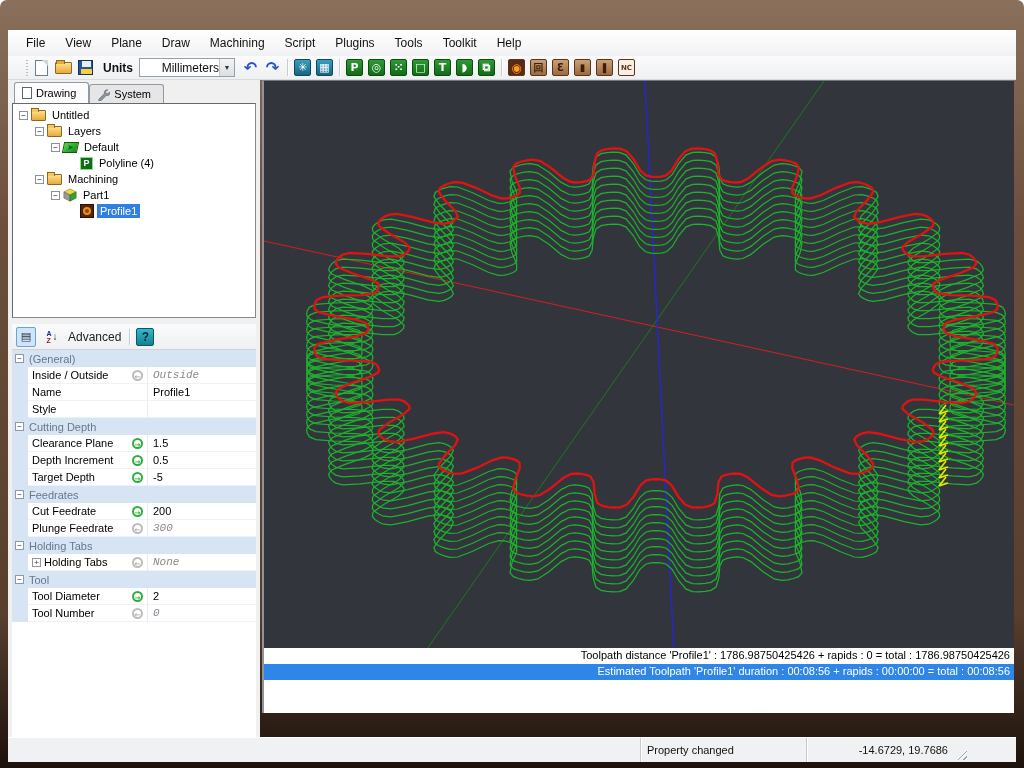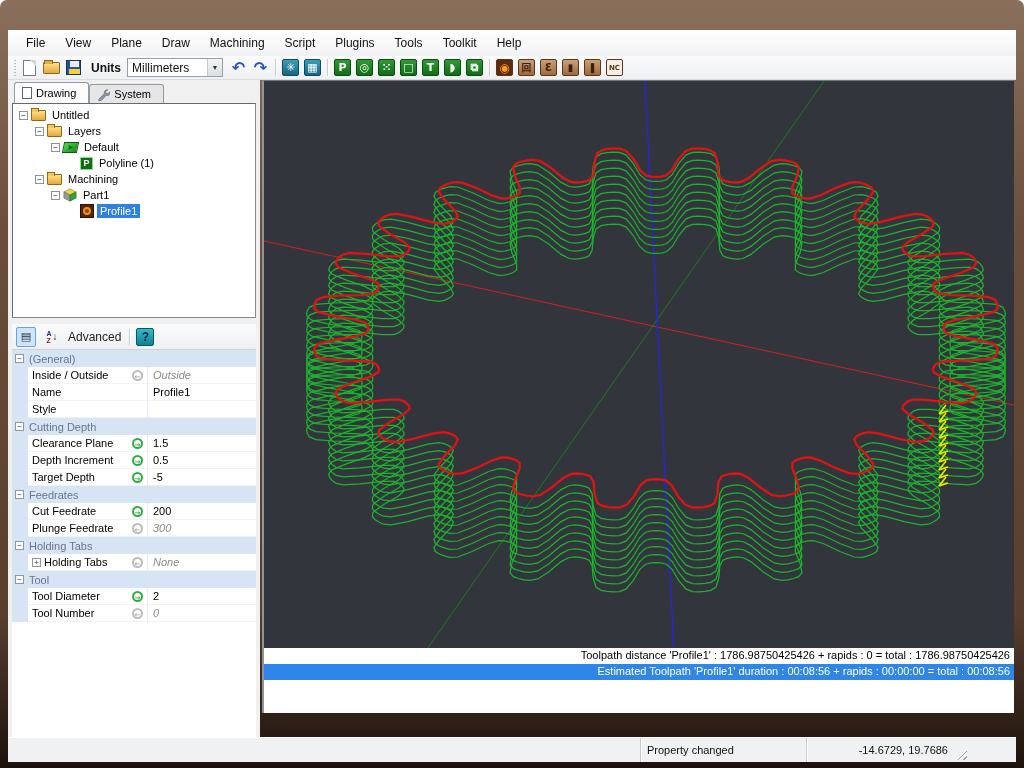--- a/index.html
+++ b/index.html
@@ -24,21 +24,21 @@
     background:linear-gradient(180deg,#efe6da,#c0a890 45%,#97816a); color:#fff; font-size:10px;
     border-right:1px solid #4a392b; text-shadow:0 1px 1px rgba(0,0,0,.5); cursor:default; }
   .capbtn.close { width:41px; border-right:none; background:linear-gradient(180deg,#f3b8a4,#d8664a 45%,#a33420); font-size:11px; }
   
   #menubar { position:absolute; left:8px; top:30px; width:1008px; height:26px;
     background:linear-gradient(180deg,#ffffff,#f1f2f4); display:flex; align-items:center; padding-left:8px; }
   .menu-item { padding:4px 10px; font-size:12px; color:#111; }
   
   #toolbar { position:absolute; left:8px; top:56px; width:1008px; height:24px;
     background:linear-gradient(180deg,#fbfbfc,#eef0f2); border-bottom:1px solid #d9dbde;
-    display:flex; align-items:center; padding-left:4px; }
+    display:flex; align-items:center; padding-left:16px;text-align:right; }
   .grip { width:4px; height:16px; margin:0 4px 0 2px;
     background:repeating-linear-gradient(180deg,#b9bdc2 0 1px,transparent 1px 3px); width:2px; }
   .tbsep { width:1px; height:17px; background:#c9cccf; margin:0 5px; box-shadow:1px 0 0 #fff; }
   .tbgroup { display:flex; align-items:center; gap:3px; }
   .tbtn { width:19px; height:19px; display:flex; align-items:center; justify-content:center; border-radius:2px; }
   .gicon { width:17px; height:17px; display:flex; align-items:center; justify-content:center;
     font-family:"DejaVu Sans",sans-serif; font-size:11px; font-weight:bold; border-radius:2px; }
   .ic-draw { background:linear-gradient(180deg,#2f9b34,#116b16); color:#fff; border:1px solid #0a4d0e; }
   .ic-view { background:linear-gradient(180deg,#3a9ec0,#17657f); color:#fff; border:1px solid #0e4a5e; }
   .ic-mach { background:linear-gradient(180deg,#caa077,#9c6a3e); color:#3a1d0a; border:1px solid #5e3416; font-size:10px; }
@@ -102,21 +102,21 @@
   .pcat .minus { width:9px; height:9px; border:1px solid #8c9aa8; background:#fff; font-size:8px; line-height:7px; text-align:center; color:#333; margin:0 5px 0 3px; flex:none; }
   .prow { height:17px; display:flex; align-items:center; border-bottom:1px solid #eef3fa; font-size:11px; }
   .prow .gutter { width:16px; height:17px; background:#d7e4f4; flex:none; }
   .prow .plabel { width:100px; padding-left:4px; color:#000; display:flex; align-items:center; gap:3px; flex:none; }
   .plusbox { width:9px; height:9px; border:1px solid #8c9aa8; background:#fff; font-size:8px; line-height:7px; text-align:center; color:#333; flex:none; }
   .prow .pind { width:20px; display:flex; align-items:center; justify-content:center; flex:none; border-right:1px solid #e4ecf7; height:17px; }
   .ind { width:11px; height:11px; border-radius:50%; font-size:7px; line-height:10px; text-align:center; font-weight:bold; font-family:"DejaVu Sans",sans-serif; }
   .ind.set { border:2px solid #2fae3e; color:#2fae3e; background:#fff; }
   .ind.default { border:2px solid #bcbcbc; color:#a8a8a8; background:#fff; }
   .prow .pval { padding-left:5px; color:#000; }
-  .prow .pval.default { color:#8a8a8a; font-style:italic; }
+  .prow .pval.default { color:#8a8a8a; font-style:italic;font-family:Liberation Mono, monospace; }
   
   #viewport { position:absolute; left:262px; top:80px; width:752px; height:592px; background:#33353d;
     border-left:2px solid #8f949b; border-top:1px solid #73777e; }
   #viewport svg { display:block; width:100%; height:100%; }
   
   #messages { position:absolute; left:262px; top:648px; width:752px; height:65px; background:#fff; border-left:2px solid #8f949b;text-align:right; }
   .msg { height:16px; line-height:15px; font-size:11px; color:#000; padding:0 4px; white-space:nowrap; overflow:hidden; }
   .msg.sel { background:#2f86e8; color:#fff; }
   
   #statusbar { position:absolute; left:8px; top:737px; width:1008px; height:25px; background:#f0f1f2;
@@ -255,21 +255,21 @@
           <span class="tree-label">Layers</span>
         </div>
         <div class="tree-row" style="padding-left: 38px;">
           <span class="expander">−</span>
           <span class="t-layer">➤</span>
           <span class="tree-label">Default</span>
         </div>
         <div class="tree-row" style="padding-left: 54px;">
           <span class="exp-spacer"></span>
           <span class="t-poly">P</span>
-          <span class="tree-label">Polyline (1)</span>
+          <span class="tree-label">Polyline (4)</span>
         </div>
         <div class="tree-row" style="padding-left: 22px;">
           <span class="expander">−</span>
           <span class="t-folder"></span>
           <span class="tree-label">Machining</span>
         </div>
         <div class="tree-row" style="padding-left: 38px;">
           <span class="expander">−</span>
           <span class="t-part"><svg width="14" height="14" viewBox="0 0 16 16">
               <polygon points="8,1 15,4.5 8,8 1,4.5" fill="#ecd939" stroke="#7a6a10" stroke-width="0.6"></polygon>

